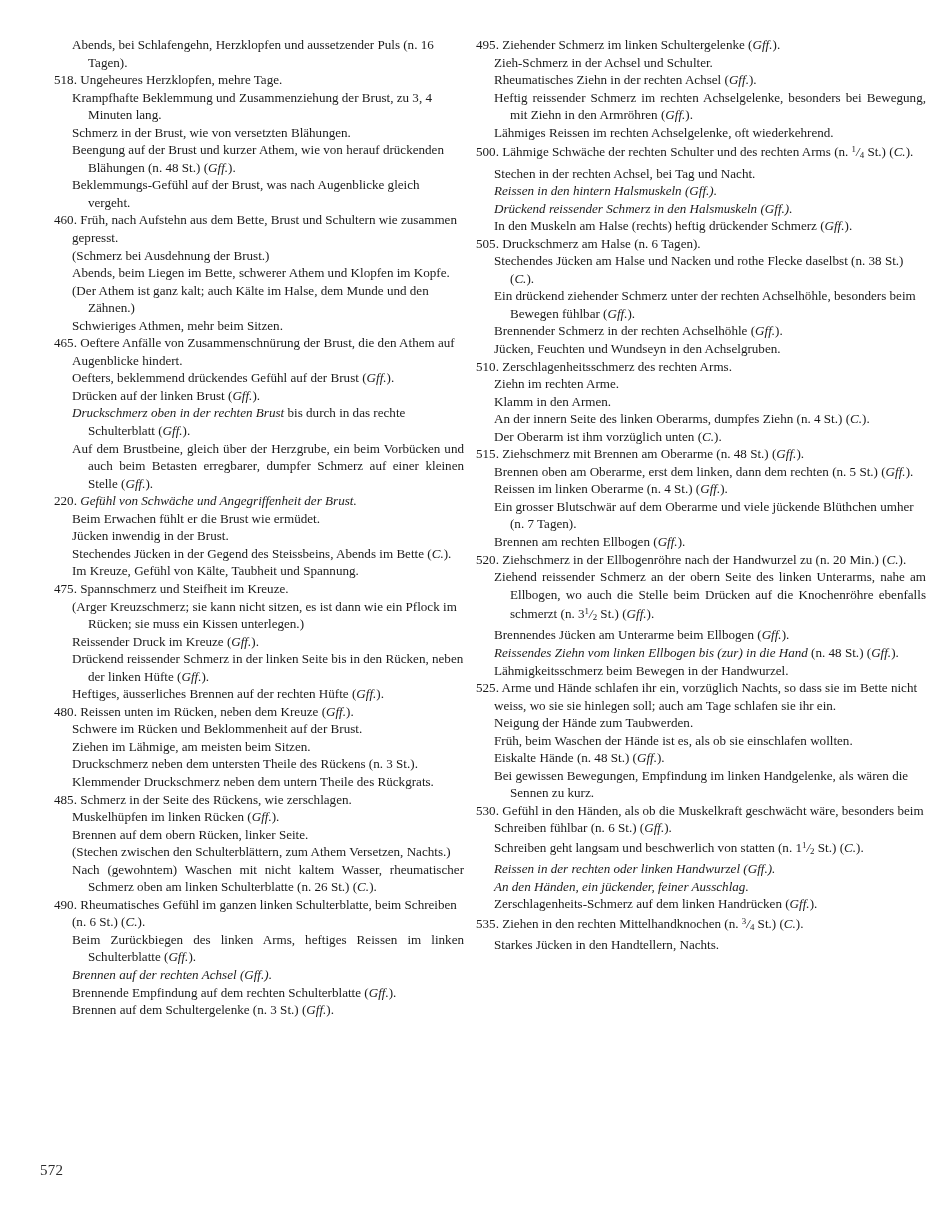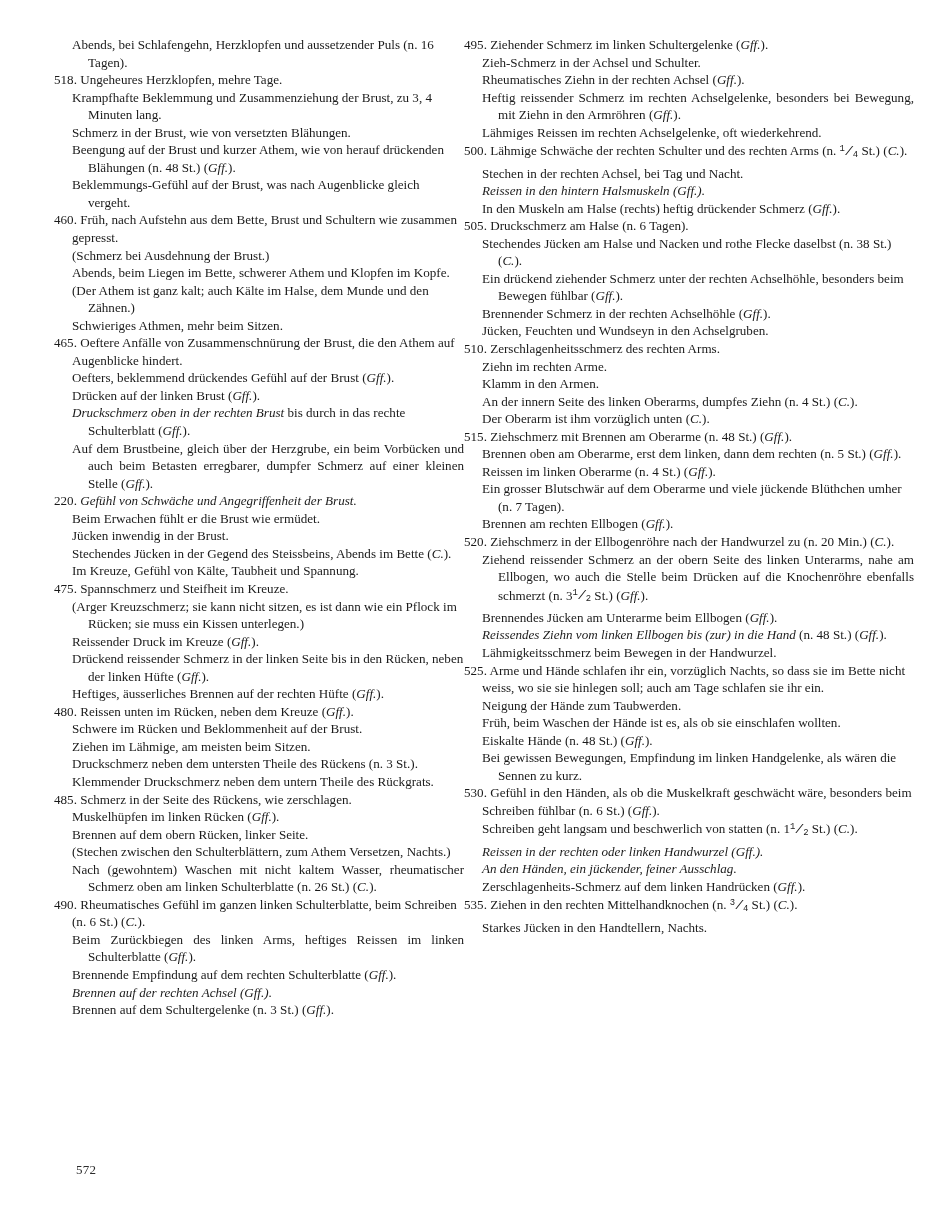--- a/index.html
+++ b/index.html
@@ -29,21 +29,21 @@
     top: 36px;
     width: 935px;
     display: flex;
     gap: 0px;
   }
   .col {
     width: 410px;
     box-sizing: border-box;
   }
   .col-left  { margin-left: 54px; }
-  .col-right { margin-left: 0px; width: 450px; padding-left: 0px; }
+  .col-right { margin-left: 12px; width: 450px; padding-left: 0px; }
 
   
   .ln {
     font-size: 13.1px;
     line-height: 17.55px;
     margin: 0;
     padding: 0;
     text-indent: 0;
     white-space: normal;
   }
@@ -55,33 +55,32 @@
   
   .sym {
     padding-left: 34px;
     text-indent: -16px;
   }
   .just { text-align: justify; text-align-last: left; }
   .it { font-style: italic; text-align: center; }
   .abbr { font-style: italic; }
 
   
-  .frac { white-space: nowrap; font-family: Liberation Mono, monospace; }
+  .frac { white-space: nowrap; }
   .frac .nu { font-size: 0.68em; vertical-align: 0.42em; }
   .frac .sl { font-style: italic; }
   .frac .de { font-size: 0.68em; vertical-align: -0.22em; }
 
   .folio {
     position: absolute;
     left: 40px;
     top: 1162px;
-    font-size: 13px;
+    font-size: 15px;
     color: #2b2b2b;
     letter-spacing: 0.2px;
-    margin-left: 36px;
   }
 </style>
 </head>
 <body>
 
 <div id="page">
 
   <div class="columns">
 
     <div class="col col-left" id="col-left">
@@ -116,34 +115,35 @@
         <div class="ln sym"><span>Ziehen im Lähmige, am meisten beim Sitzen.</span></div>
         <div class="ln sym just"><span>Druckschmerz neben dem untersten Theile des Rückens (n. 3 St.).</span></div>
         <div class="ln sym just"><span>Klemmender Druckschmerz neben dem untern Theile des Rückgrats.</span></div>
         <div class="ln num"><span>485. </span><span>Schmerz in der Seite des Rückens, wie zerschlagen.</span></div>
         <div class="ln sym"><span>Muskelhüpfen im linken Rücken </span><span>(</span><span class="abbr">Gff.</span><span>)</span><span>.</span></div>
         <div class="ln sym"><span>Brennen auf dem obern Rücken, linker Seite.</span></div>
         <div class="ln sym"><span>(Stechen zwischen den Schulterblättern, zum Athem Versetzen, Nachts.)</span></div>
         <div class="ln sym just"><span>Nach (gewohntem) Waschen mit nicht kaltem Wasser, rheumatischer Schmerz oben am linken Schulterblatte (n. 26 St.) </span><span>(</span><span class="abbr">C.</span><span>)</span><span>.</span></div>
         <div class="ln num"><span>490. </span><span>Rheumatisches Gefühl im ganzen linken Schulterblatte, beim Schreiben (n. 6 St.) </span><span>(</span><span class="abbr">C.</span><span>)</span><span>.</span></div>
         <div class="ln sym just"><span>Beim Zurückbiegen des linken Arms, heftiges Reissen im linken Schulterblatte </span><span>(</span><span class="abbr">Gff.</span><span>)</span><span>.</span></div>
+        <div class="ln sym"><span class="it">Brennen auf der rechten Achsel </span><span class="it">(</span><span class="abbr">Gff.</span><span class="it">)</span><span class="it">.</span></div>
         <div class="ln sym just"><span>Brennende Empfindung auf dem rechten Schulterblatte </span><span>(</span><span class="abbr">Gff.</span><span>)</span><span>.</span></div>
-        <div class="ln sym"><span class="it">Brennen auf der rechten Achsel </span><span class="it">(</span><span class="abbr">Gff.</span><span class="it">)</span><span class="it">.</span></div>
         <div class="ln sym"><span>Brennen auf dem Schultergelenke (n. 3 St.) </span><span>(</span><span class="abbr">Gff.</span><span>)</span><span>.</span></div>
       </div>
 
     <div class="col col-right" id="col-right">
         <div class="ln num"><span>495. </span><span>Ziehender Schmerz im linken Schultergelenke </span><span>(</span><span class="abbr">Gff.</span><span>)</span><span>.</span></div>
         <div class="ln sym"><span>Zieh-Schmerz in der Achsel und Schulter.</span></div>
         <div class="ln sym"><span>Rheumatisches Ziehn in der rechten Achsel </span><span>(</span><span class="abbr">Gff.</span><span>)</span><span>.</span></div>
         <div class="ln sym just"><span>Heftig reissender Schmerz im rechten Achselgelenke, besonders bei Bewegung, mit Ziehn in den Armröhren </span><span>(</span><span class="abbr">Gff.</span><span>)</span><span>.</span></div>
         <div class="ln sym"><span>Lähmiges Reissen im rechten Achselgelenke, oft wiederkehrend.</span></div>
         <div class="ln num"><span>500. </span><span>Lähmige Schwäche der rechten Schulter und des rechten Arms (n. </span><span class="frac"><span class="nu">1</span><span class="sl">/</span><span class="de">4</span></span><span> St.) </span><span>(</span><span class="abbr">C.</span><span>)</span><span>.</span></div>
         <div class="ln sym"><span>Stechen in der rechten Achsel, bei Tag und Nacht.</span></div>
         <div class="ln sym"><span class="it">Reissen in den hintern Halsmuskeln </span><span class="it">(</span><span class="abbr">Gff.</span><span class="it">)</span><span class="it">.</span></div>
+        <div class="ln sym"><span class="it">Drückend reissender Schmerz in den Halsmuskeln </span><span class="it">(</span><span class="abbr">Gff.</span><span class="it">)</span><span class="it">.</span></div>
         <div class="ln sym"><span>In den Muskeln am Halse (rechts) heftig drückender Schmerz </span><span>(</span><span class="abbr">Gff.</span><span>)</span><span>.</span></div>
         <div class="ln num"><span>505. </span><span>Druckschmerz am Halse (n. 6 Tagen).</span></div>
         <div class="ln sym"><span>Stechendes Jücken am Halse und Nacken und rothe Flecke daselbst (n. 38 St.) </span><span>(</span><span class="abbr">C.</span><span>)</span><span>.</span></div>
         <div class="ln sym"><span>Ein drückend ziehender Schmerz unter der rechten Achselhöhle, besonders beim Bewegen fühlbar </span><span>(</span><span class="abbr">Gff.</span><span>)</span><span>.</span></div>
         <div class="ln sym"><span>Brennender Schmerz in der rechten Achselhöhle </span><span>(</span><span class="abbr">Gff.</span><span>)</span><span>.</span></div>
         <div class="ln sym"><span>Jücken, Feuchten und Wundseyn in den Achselgruben.</span></div>
         <div class="ln num"><span>510. </span><span>Zerschlagenheitsschmerz des rechten Arms.</span></div>
         <div class="ln sym"><span>Ziehn im rechten Arme.</span></div>
         <div class="ln sym"><span>Klamm in den Armen.</span></div>
         <div class="ln sym"><span>An der innern Seite des linken Oberarms, dumpfes Ziehn (n. 4 St.) </span><span>(</span><span class="abbr">C.</span><span>)</span><span>.</span></div>

